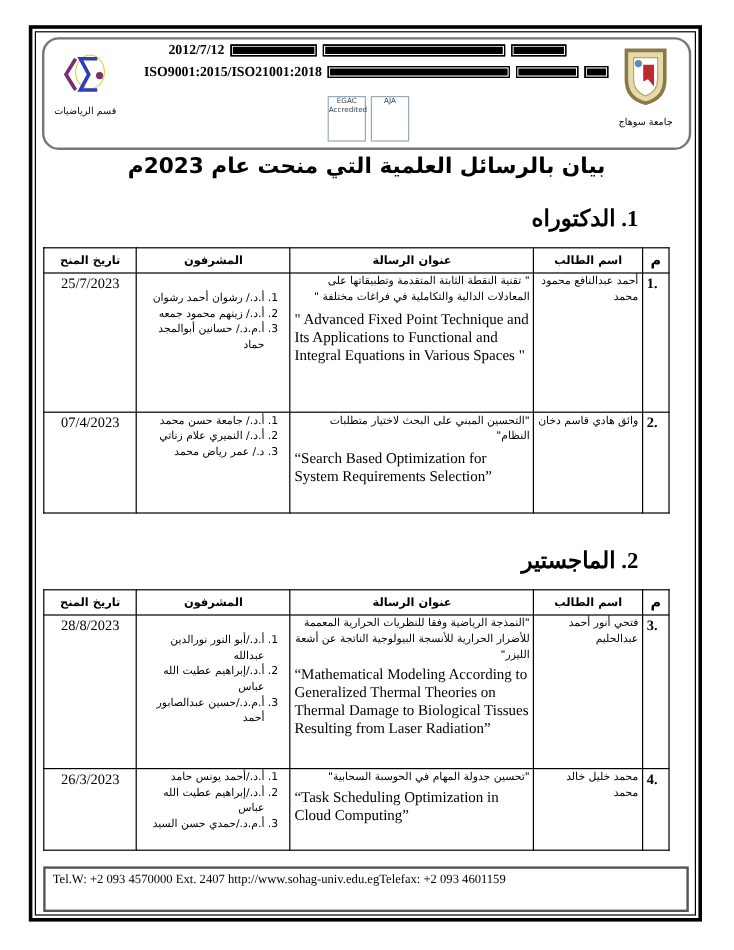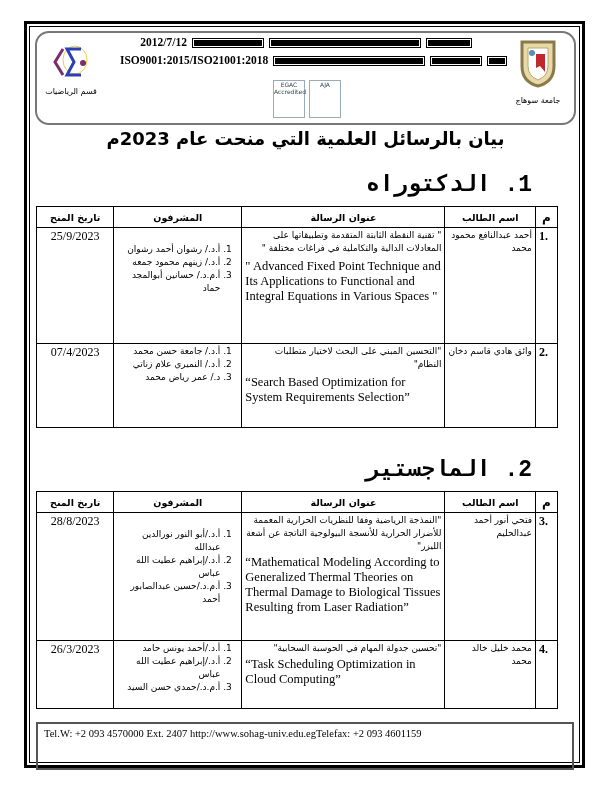--- a/index.html
+++ b/index.html
@@ -10,32 +10,32 @@
   .hdr-line { position:absolute; left:120px; width:372px; text-align:center; font-weight:bold; font-size:11.5px; white-space:nowrap; }
   .hdr-line.l1 { top:36px; }
   .hdr-line.l2 { top:54px; }
   .blk { display:inline-block; height:8px; border:1px solid #000; background:#000; box-shadow: inset 0 0 0 1px #fff; vertical-align:middle; margin-left:2px; }
   .logo-right { position:absolute; left:506px; top:38px; width:64px; text-align:center; }
   .logo-left { position:absolute; left:38px; top:45px; width:66px; text-align:center; }
   .logo-caption { font-family:"DejaVu Sans", sans-serif; font-size:8px; margin-top:4px; direction:rtl; }
   .cert { position:absolute; left:272px; top:80px; width:70px; height:38px; display:flex; gap:4px; justify-content:center; }
   .cert div { width:32px; height:38px; border:1px solid #9ab; box-sizing:border-box; font-size:6px; font-family:"DejaVu Sans", sans-serif; text-align:center; color:#345; }
   .title { position:absolute; left:30px; width:551px; top:128px; text-align:center; font-family:"DejaVu Sans", sans-serif; font-weight:bold; font-size:18px; direction:rtl; }
-  .section-h { position:absolute; right:80px; font-family:Liberation Mono, monospace; font-weight:bold; font-size:23px; direction:rtl; }
+  .section-h { position:absolute; right:80px; font-family:Liberation Serif, serif; font-weight:bold; font-size:19px; direction:rtl; }
   table.t { position:absolute; left:36px; width:522px; border-collapse:collapse; direction:rtl; table-layout:fixed; }
   table.t th, table.t td { border:1px solid #000; vertical-align:top; padding:1px 3px; }
   table.t th { font-family:"DejaVu Sans", sans-serif; font-size:9.5px; font-weight:bold; height:18px; vertical-align:middle; text-align:center; }
   th.c-m { font-size:12px !important; }
   .num { font-family:"Liberation Serif", serif; font-weight:bold; font-size:12px; direction:ltr; text-align:left; }
   .ar { font-family:"DejaVu Sans", sans-serif; font-size:9px; line-height:13px; direction:rtl; text-align:right; }
   .en { font-family:"Liberation Serif", serif; font-size:12.5px; line-height:15px; direction:ltr; text-align:left; }
   .date { font-family:"Liberation Serif", serif; font-size:12px; text-align:center; direction:ltr; }
   .sup ol { margin:0; padding:0 18px 0 0; direction:rtl; }
   .sup li { font-family:"DejaVu Sans", sans-serif; font-size:9px; line-height:13px; }
-  .footer { position:absolute; left:36px; top:722px; width:538px; height:48px; border:2px solid #555; box-sizing:border-box; padding:2px 6px; font-size:10.5px; line-height:15px; }
+  .footer { position:absolute; left:36px; top:722px; width:538px; height:38px; border:2px solid #555; box-sizing:border-box; padding:2px 6px; font-size:10.5px; line-height:15px; }
   .footer .r2 { direction:ltr; }
   .footer .ar-f { font-family:"DejaVu Sans", sans-serif; font-size:8.5px; }
 </style>
 </head>
 <body>
 
 <div class="frame-outer"></div>
 <div class="frame-inner"></div>
 <div class="header-box"></div>
 
@@ -106,21 +106,21 @@
         <div class="ar">" تقنية النقطة الثابتة المتقدمة وتطبيقاتها على المعادلات الدالية والتكاملية في فراغات مختلفة "</div>
         <div class="en" style="margin-top:4px">" Advanced Fixed Point Technique and Its Applications to Functional and Integral Equations in Various Spaces "</div>
       </td>
       <td class="sup">
         <ol style="margin-top:14px">
           <li>أ.د./ رشوان أحمد رشوان</li>
           <li>أ.د./ زينهم محمود جمعه</li>
           <li>أ.م.د./ حسانين أبوالمجد حماد</li>
         </ol>
       </td>
-      <td class="date">25/9/2023</td>
+      <td class="date">25/7/2023</td>
     </tr>
     <tr style="height:84px">
       <td class="num">2.</td>
       <td class="ar">وائق هادي قاسم دخان</td>
       <td>
         <div class="ar">"التحسين المبني على البحث لاختيار متطلبات النظام"</div>
         <div class="en" style="margin-top:4px">“Search Based Optimization for System Requirements Selection”</div>
       </td>
       <td class="sup">
         <ol>

